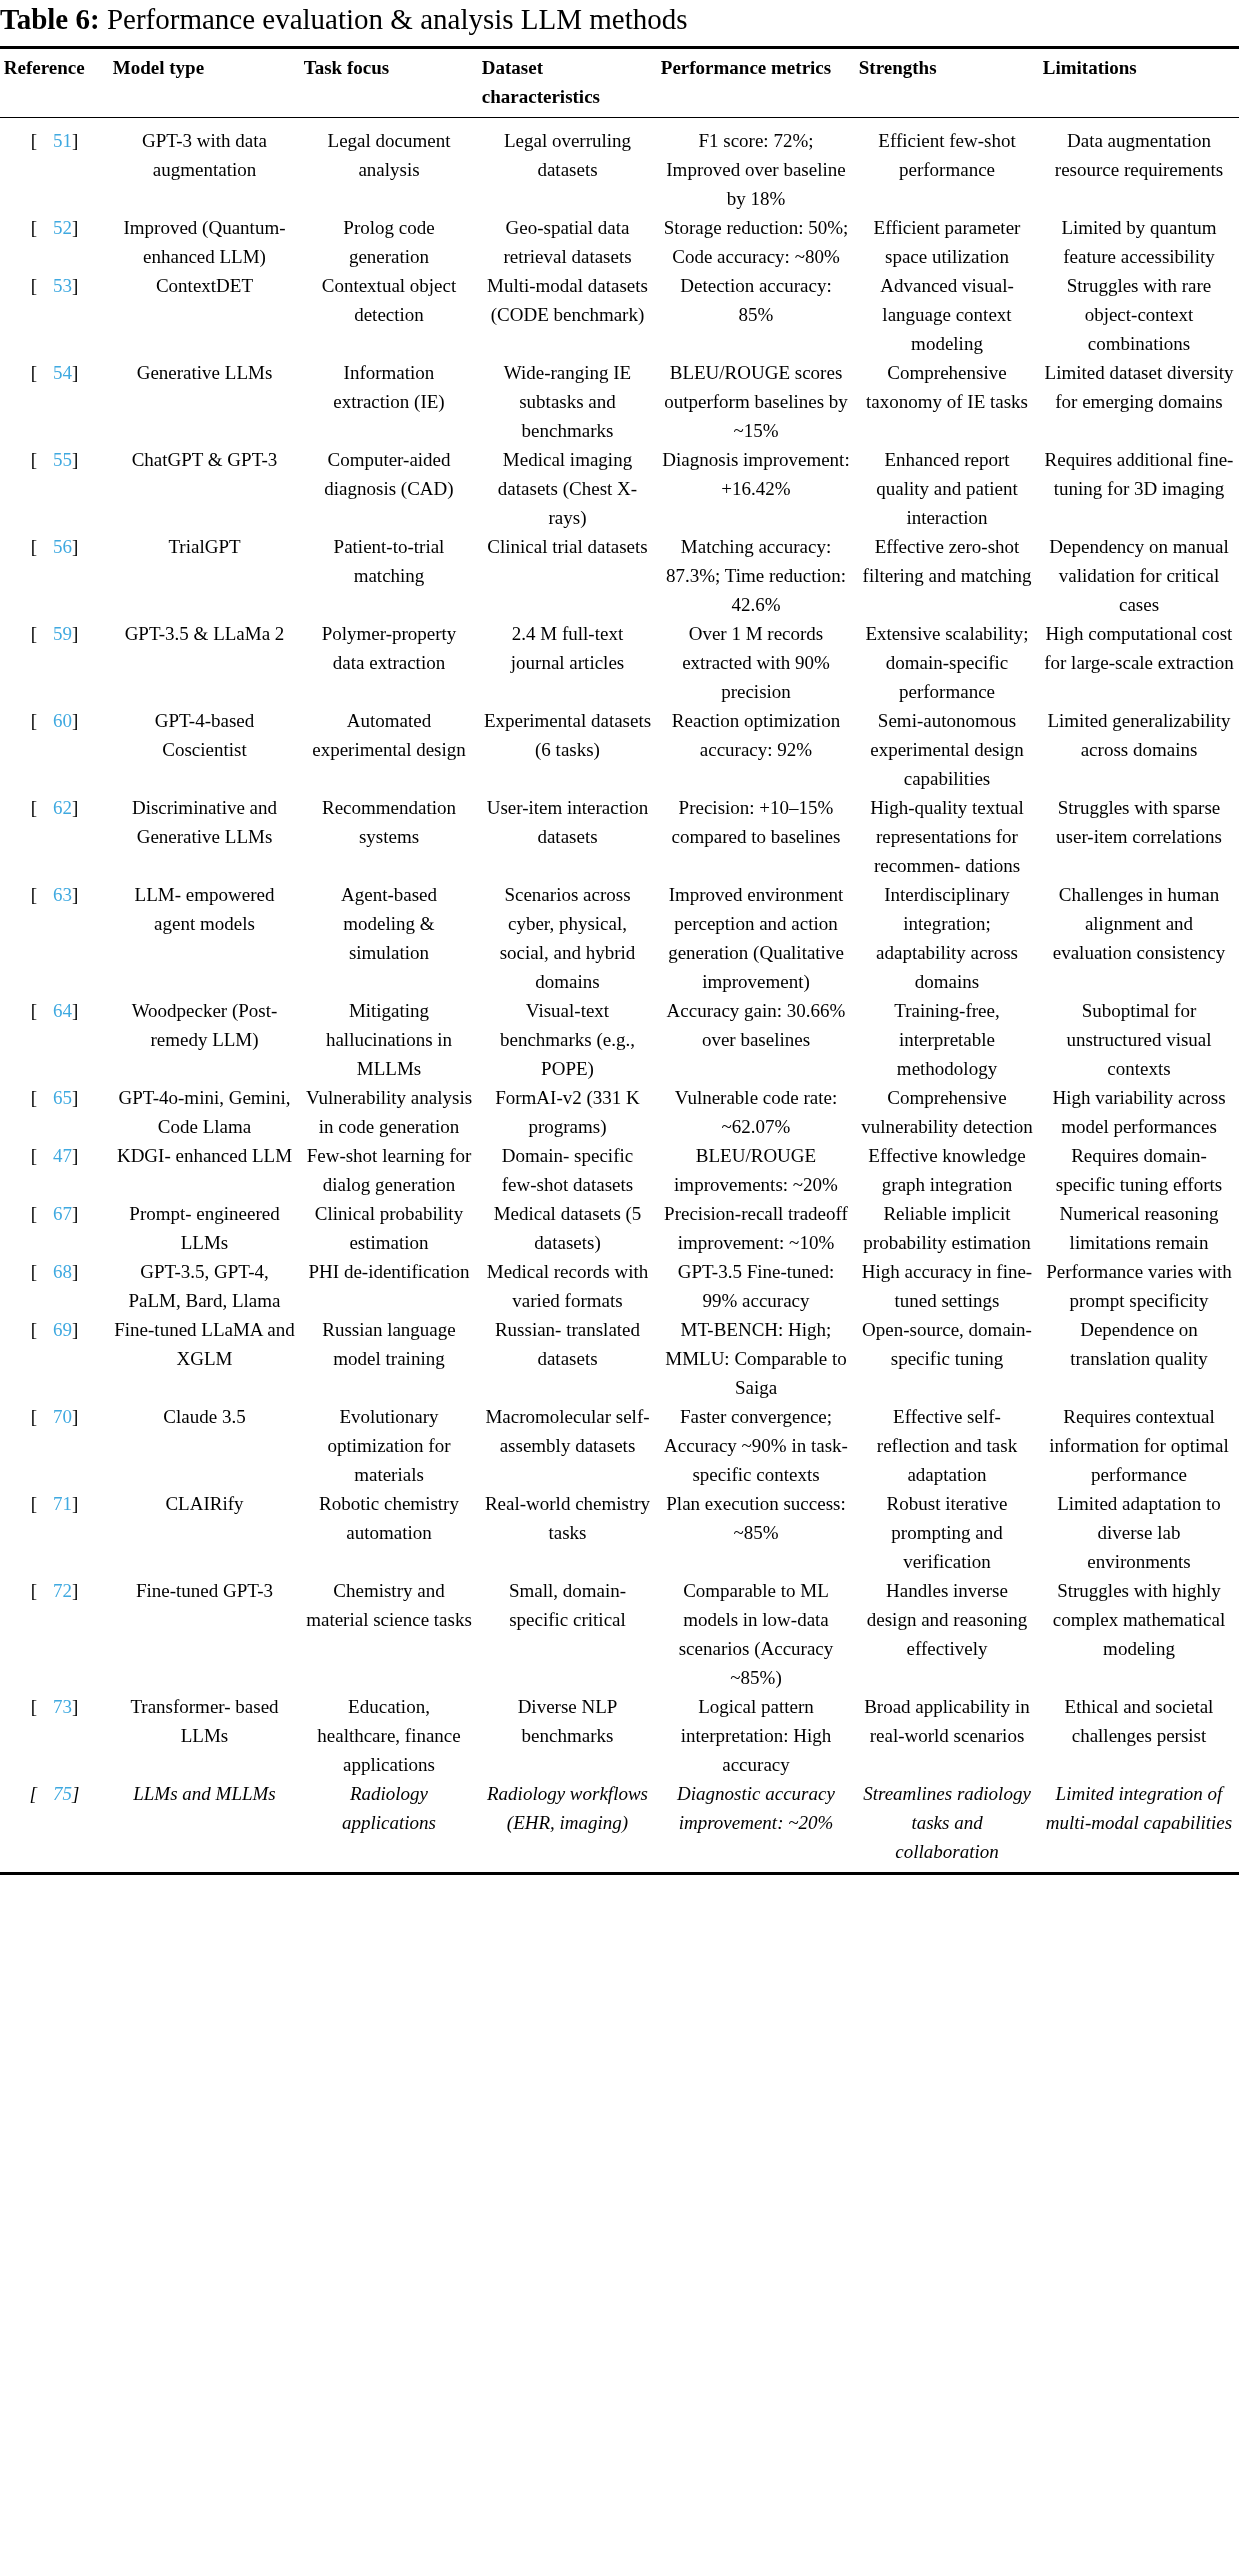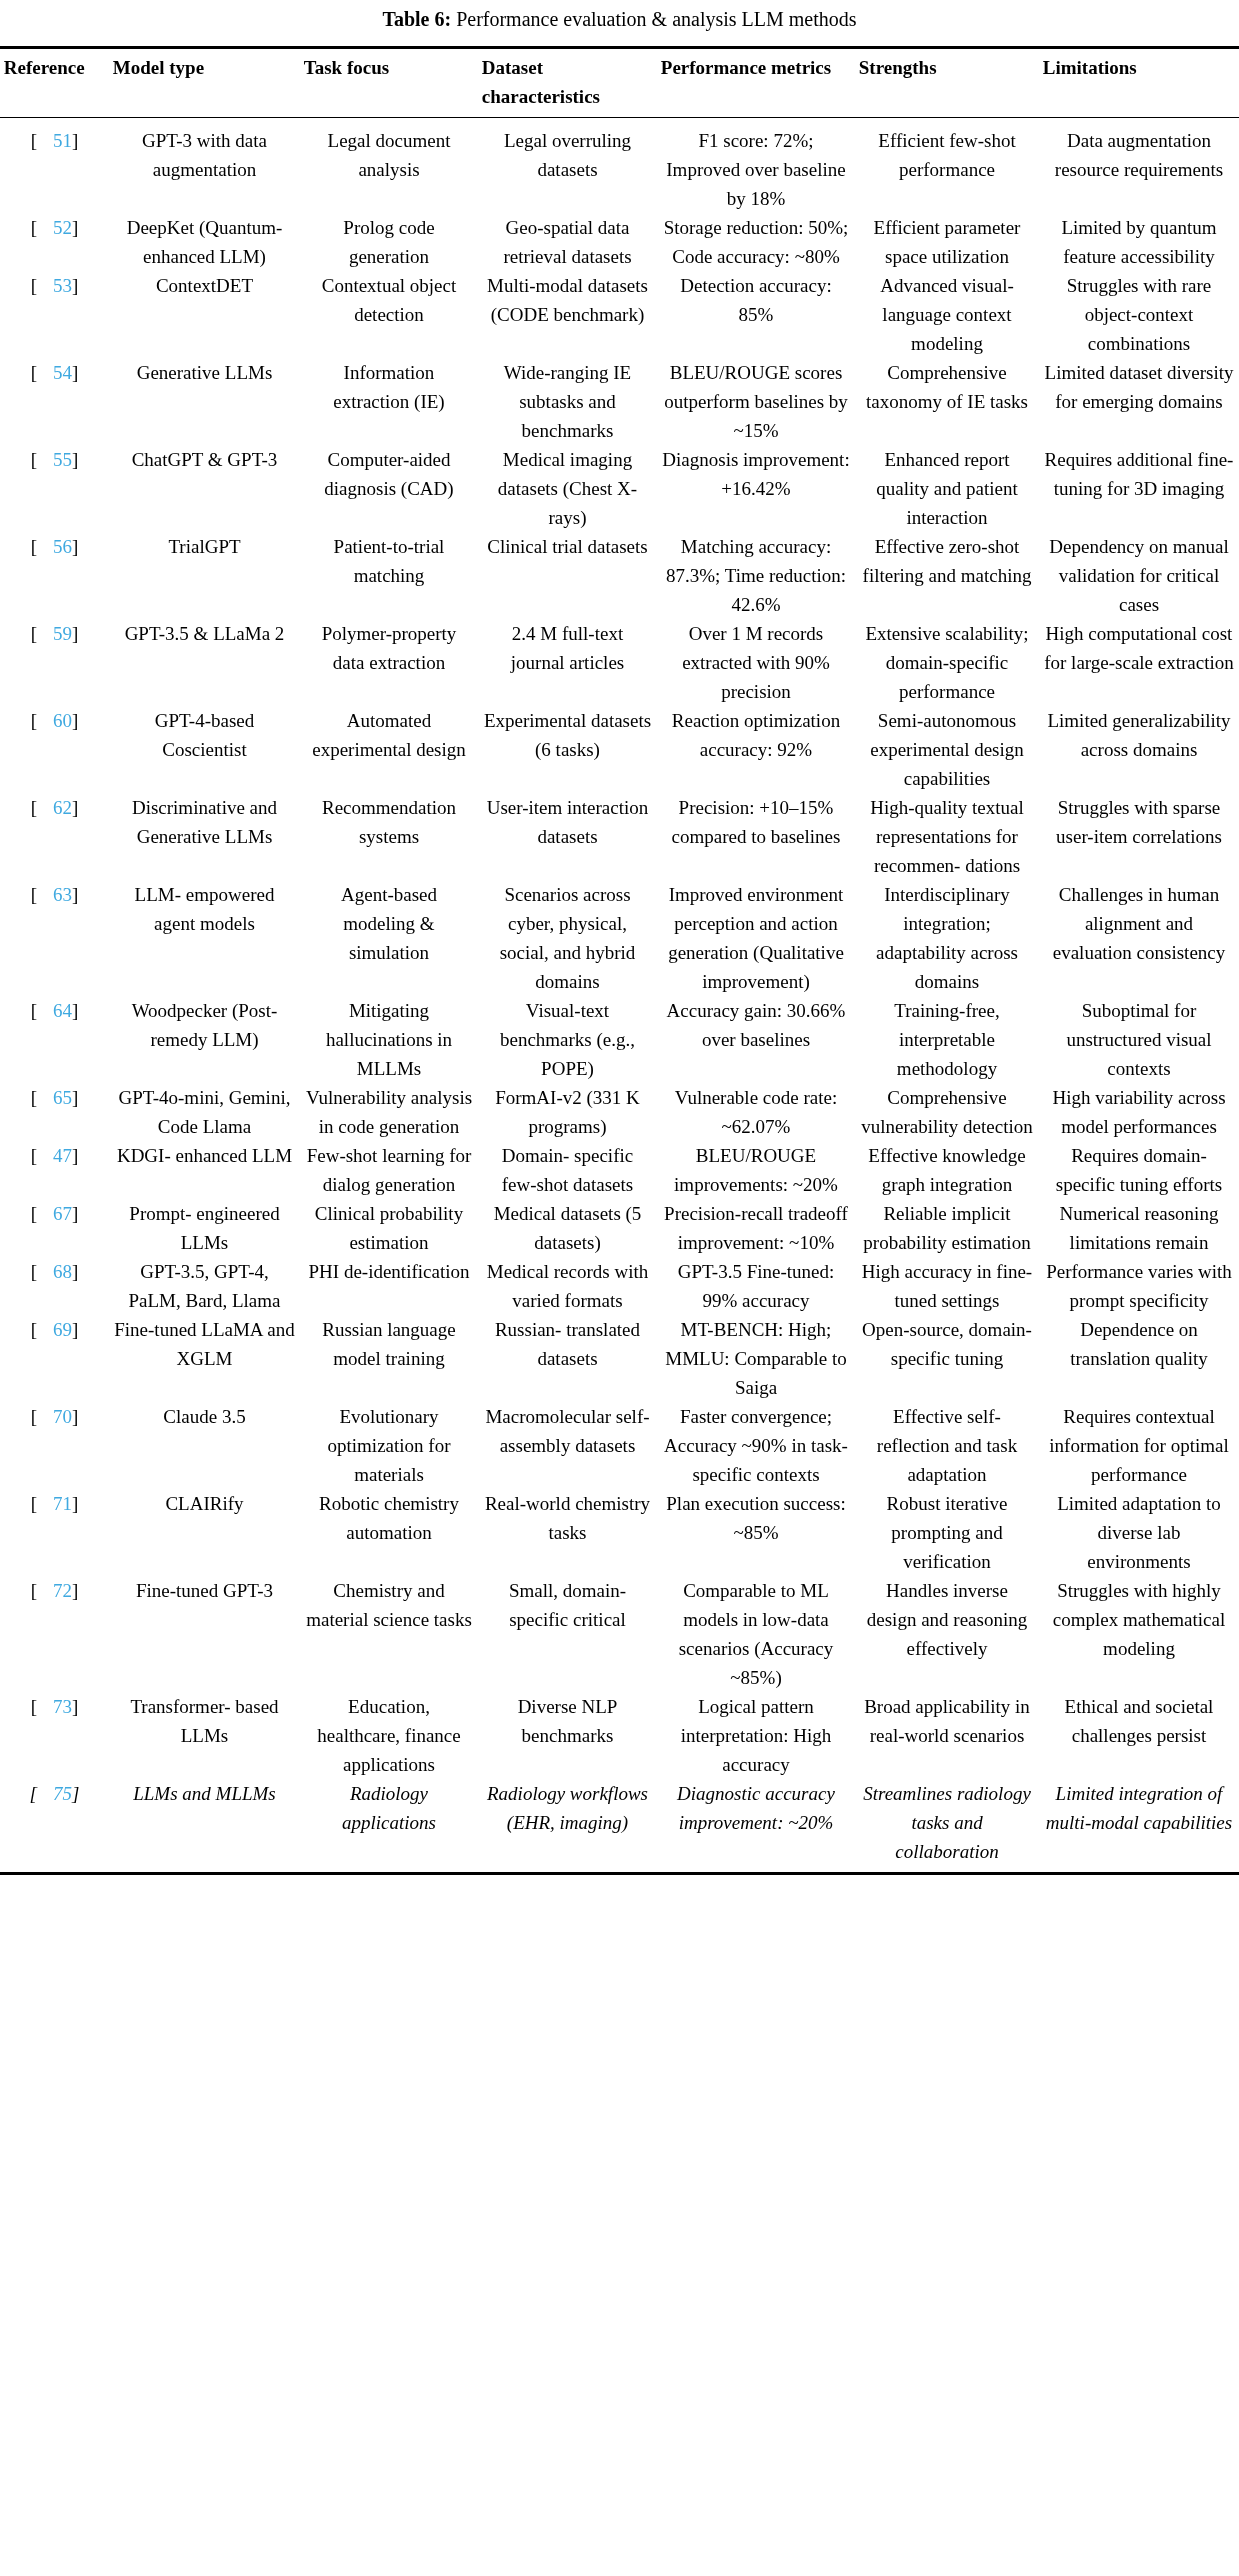--- a/index.html
+++ b/index.html
@@ -10,22 +10,21 @@
     color: #000000;
   }
   .page {
     position: relative;
     width: 1239px;
     height: 2576px;
     overflow: hidden;
     background: #ffffff;
   }
   .caption {
-    text-align: center;
-    font-size: 20px;
+    font-size: 29px;
     line-height: 27px;
     padding-top: 6.4px;
     white-space: nowrap;
   }
   .caption .cap-label {
     font-weight: 700;
   }
   table.llm-table {
     width: 1239px;
     margin-top: 12.7px;
@@ -104,21 +103,21 @@
           <td><span>[</span><span class="ref-link">51</span><span>]</span></td>
           <td>GPT-3 with data augmentation</td>
           <td>Legal document analysis</td>
           <td>Legal overruling datasets</td>
           <td>F1 score: 72%; Improved over baseline by 18%</td>
           <td>Efficient few-shot performance</td>
           <td>Data augmentation resource requirements</td>
         </tr>
         <tr>
           <td><span>[</span><span class="ref-link">52</span><span>]</span></td>
-          <td>DeepKet (Quantum-enhanced LLM)</td>
+          <td>Improved (Quantum-enhanced LLM)</td>
           <td>Prolog code generation</td>
           <td>Geo-spatial data retrieval datasets</td>
           <td>Storage reduction: 50%; Code accuracy: ~80%</td>
           <td>Efficient parameter space utilization</td>
           <td>Limited by quantum feature accessibility</td>
         </tr>
         <tr>
           <td><span>[</span><span class="ref-link">53</span><span>]</span></td>
           <td>ContextDET</td>
           <td>Contextual object detection</td>

